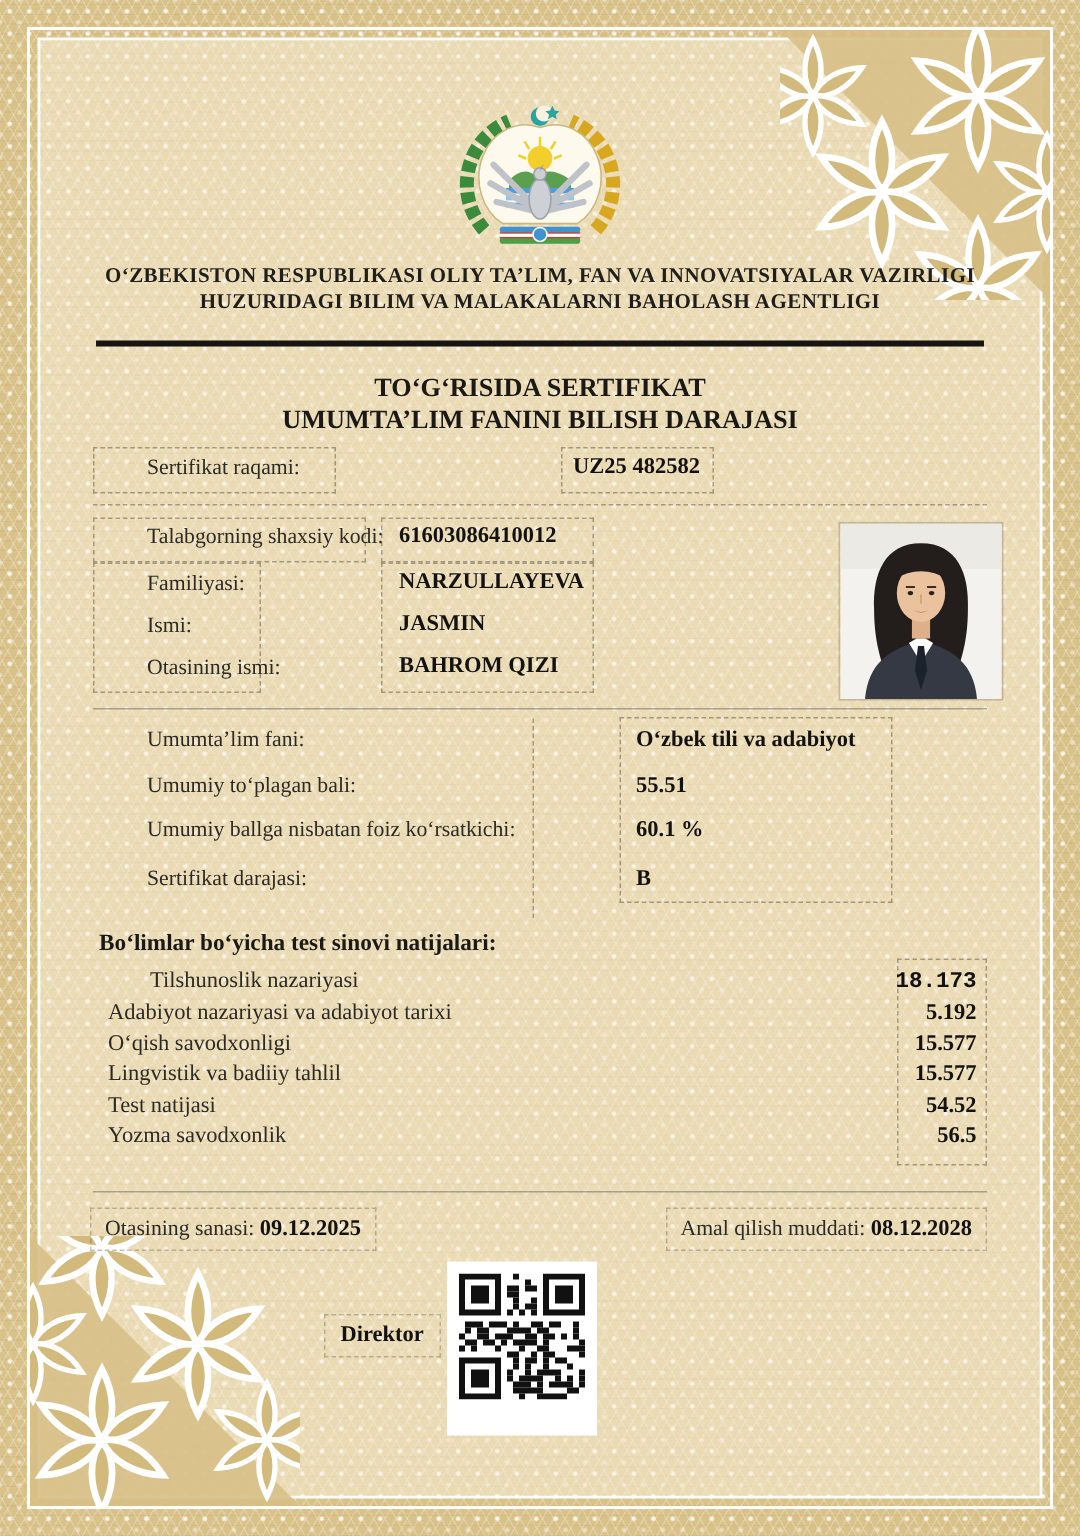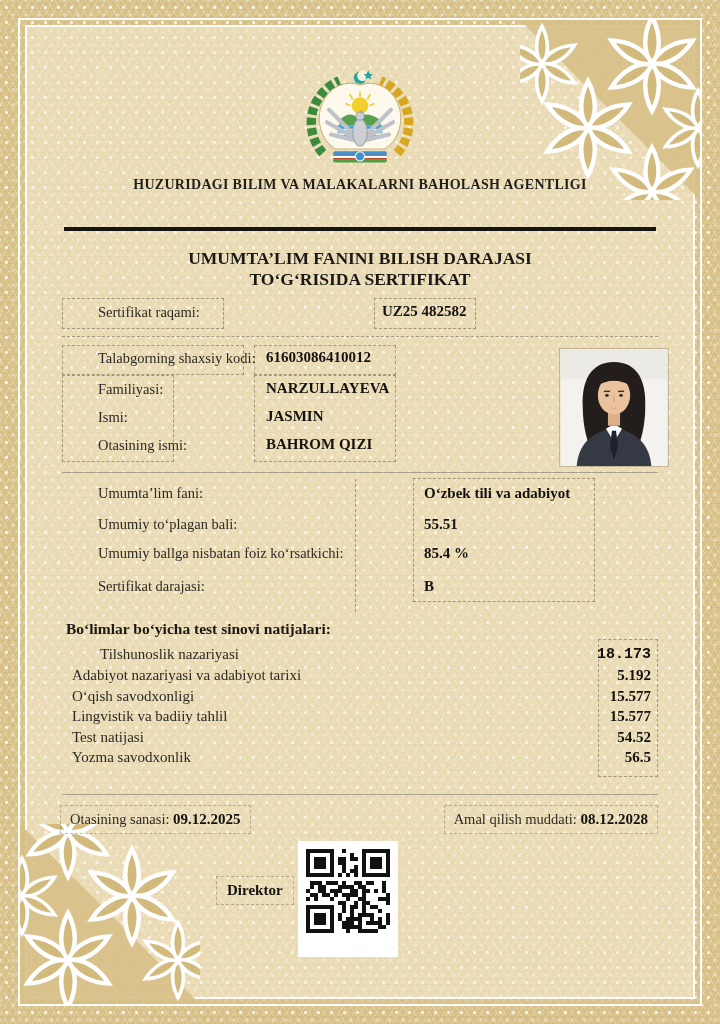--- a/index.html
+++ b/index.html
@@ -119,28 +119,29 @@
       <rect x="34" y="84" width="52" height="4" rx="2" fill="#3f93d0"></rect>
       <rect x="34" y="88" width="52" height="3" fill="#ffffff"></rect>
       <rect x="34" y="91" width="52" height="4" rx="2" fill="#4f9d45"></rect>
       <rect x="34" y="87.6" width="52" height="0.9" fill="#d23b2e"></rect>
       <rect x="34" y="90.6" width="52" height="0.9" fill="#d23b2e"></rect>
       <circle cx="60" cy="89" r="4.5" fill="#3f93d0" stroke="#fff" stroke-width="1"></circle>
     </g>
   </svg>
 
   <div class="ministry">
+    <div>O‘ZBEKISTON RESPUBLIKASI OLIY TA’LIM, FAN VA INNOVATSIYALAR VAZIRLIGI</div>
     <div>HUZURIDAGI BILIM VA MALAKALARNI BAHOLASH AGENTLIGI</div>
   </div>
 
   <div class="black-rule"></div>
 
   <div class="title">
+    <div>TO‘G‘RISIDA SERTIFIKAT</div>
     <div>UMUMTA’LIM FANINI BILISH DARAJASI</div>
-    <div>TO‘G‘RISIDA SERTIFIKAT</div>
   </div>
 
   <div class="dashedbox" style="left:62px;top:298px;width:160px;height:29px;"></div>
   <span class="lbl" style="left:68px;top:304px;">Sertifikat raqami:</span>
   <div class="dashedbox" style="left:374px;top:298px;width:100px;height:29px;"></div>
   <span class="val" style="left:382px;top:303px;">UZ25 482582</span>
   <div class="sep-dashed" style="top:336px;"></div>
 
   <div class="dashedbox" style="left:62px;top:345px;width:180px;height:28px;"></div>
   <div class="dashedbox" style="left:254px;top:345px;width:140px;height:28px;"></div>
@@ -180,21 +181,21 @@
   <div class="rule-thin" style="top:472px;"></div>
 
   <span class="lbl" style="left:68px;top:485px;">Umumta’lim fani:</span>
   <span class="lbl" style="left:68px;top:516px;">Umumiy to‘plagan bali:</span>
   <span class="lbl" style="left:68px;top:545px;">Umumiy ballga nisbatan foiz ko‘rsatkichi:</span>
   <span class="lbl" style="left:68px;top:578px;">Sertifikat darajasi:</span>
   <div class="vdash" style="left:355px;top:479px;height:133px;"></div>
   <div class="dashedbox" style="left:413px;top:478px;width:180px;height:122px;">
     <span class="val" style="left:10px;top:6px;">O‘zbek tili va adabiyot</span>
     <span class="val" style="left:10px;top:37px;">55.51</span>
-    <span class="val" style="left:10px;top:66px;">85.4 %</span>
+    <span class="val" style="left:10px;top:66px;">60.1 %</span>
     <span class="val" style="left:10px;top:99px;">B</span>
   </div>
 
   <div class="results-header">Bo‘limlar bo‘yicha test sinovi natijalari:</div>
   <span class="res-name" style="top:646px;margin-left:28px;">Tilshunoslik nazariyasi</span>
   <span class="res-name" style="top:667px;">Adabiyot nazariyasi va adabiyot tarixi</span>
   <span class="res-name" style="top:688px;">O‘qish savodxonligi</span>
   <span class="res-name" style="top:708px;">Lingvistik va badiiy tahlil</span>
   <span class="res-name" style="top:729px;">Test natijasi</span>
   <span class="res-name" style="top:749px;">Yozma savodxonlik</span>

